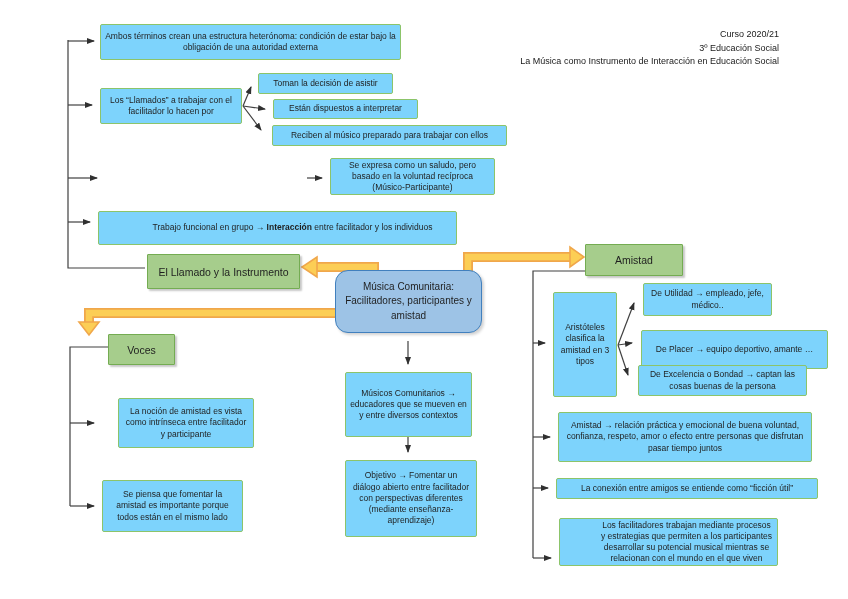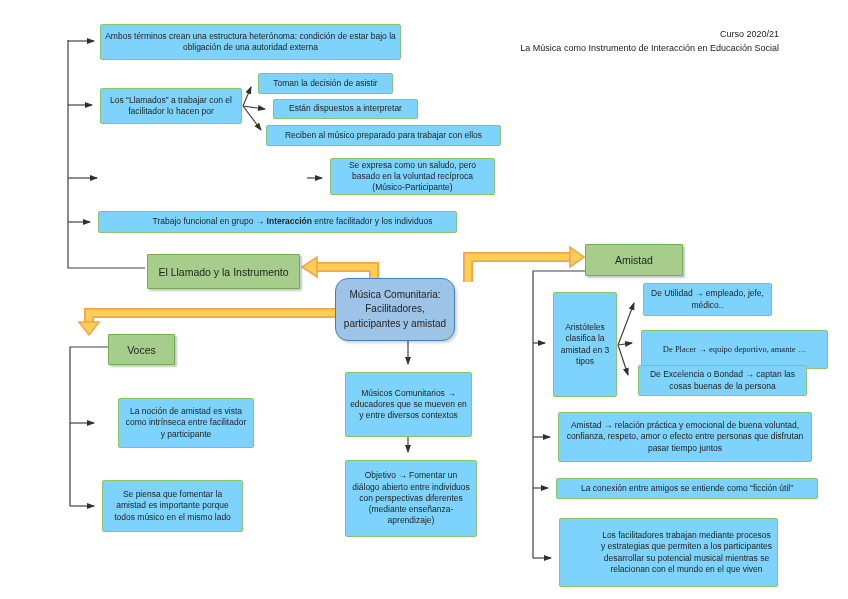--- a/index.html
+++ b/index.html
@@ -26,39 +26,39 @@
   }
   .header{
     position:absolute;z-index:2;top:28px;right:69px;text-align:right;
     font-size:9px;line-height:1.5;color:#1a1a1a;
   }
   
   #n-heteronoma{left:100px;top:24px;width:301px;height:36px;}
   #n-llamados{left:100px;top:88px;width:142px;height:36px;}
   #n-toman{left:258px;top:73px;width:135px;height:21px;}
   #n-dispuestos{left:273px;top:99px;width:145px;height:20px;}
-  #n-reciben{left:266px;top:125px;width:235px;height:21px;}
+  #n-reciben{left:272px;top:125px;width:235px;height:21px;}
   #n-bienvenida{left:105px;top:160px;width:202px;height:37px;}
   #n-saludo{left:330px;top:158px;width:165px;height:37px;}
-  #n-trabajo{left:98px;top:211px;width:359px;height:22px;padding-left:34px;}
+  #n-trabajo{left:98px;top:211px;width:359px;height:34px;padding-left:34px;}
   #n-label-llamado{left:147px;top:254px;width:153px;height:35px;}
-  #n-hub{left:335px;top:278px;width:120px;height:63px;}
+  #n-hub{left:335px;top:270px;width:147px;height:63px;}
   #n-label-voces{left:108px;top:334px;width:67px;height:31px;text-align:center;}
   #n-musicos{left:345px;top:372px;width:127px;height:65px;}
   #n-objetivo{left:345px;top:460px;width:132px;height:77px;}
   #n-nocion{left:102px;top:398px;width:136px;height:50px;margin-left:16px;}
   #n-piensa{left:102px;top:480px;width:141px;height:52px;}
   #n-label-amistad{left:585px;top:244px;width:98px;height:32px;}
   #n-aristoteles{left:553px;top:292px;width:64px;height:105px;justify-content:flex-end;}
   #n-utilidad{left:643px;top:283px;width:129px;height:33px;}
-  #n-placer{left:641px;top:330px;width:187px;height:39px;font-family:Liberation Serif, serif;}
+  #n-placer{left:641px;top:330px;width:187px;height:39px;}
   #n-excelencia{left:638px;top:365px;width:169px;height:31px;}
   #n-amistad-def{left:558px;top:412px;width:254px;height:50px;}
   #n-conexion{left:556px;top:478px;width:262px;height:21px;}
-  #n-facilitadores{left:559px;top:518px;width:219px;height:69px;padding-left:40px;}
+  #n-facilitadores{left:559px;top:518px;width:219px;height:48px;padding-left:40px;}
   b{font-weight:bold;}
 </style>
 </head>
 <body>
 
 <div id="canvas">
 
   <svg id="connectors" viewBox="0 0 848 599" xmlns="http://www.w3.org/2000/svg">
     <defs>
       <marker id="ah" markerWidth="9" markerHeight="8" refX="7" refY="3" orient="auto" markerUnits="userSpaceOnUse">
@@ -109,20 +109,21 @@
 
     <g>
       <path d="M 336 313 H 89 V 322" fill="none" stroke="#f0a74b" stroke-width="10" stroke-linejoin="miter"></path>
       <path d="M 336 313 H 89 V 322" fill="none" stroke="#fcce55" stroke-width="6.4" stroke-linejoin="miter"></path>
       <polygon points="79,322 99,322 89,335" fill="#fcce55" stroke="#f0a74b" stroke-width="1.6"></polygon>
     </g>
   </svg>
 
   <div class="header">
     <div>Curso 2020/21</div>
+    <div>3º Educación Social</div>
     <div>La Música como Instrumento de Interacción en Educación Social</div>
   </div>
 
   <div class="box" id="n-heteronoma">
       <span>Ambos términos crean una estructura heterónoma: condición de estar bajo la obligación de una autoridad externa</span>
     </div>
   <div class="box" id="n-llamados">
       <span>Los “Llamados” a trabajar con el facilitador lo hacen por</span>
     </div>
   <div class="box" id="n-toman">
@@ -152,28 +153,28 @@
     </div>
 
   <div class="hub" id="n-hub">
       <span>Música Comunitaria: Facilitadores, participantes y amistad</span>
     </div>
 
   <div class="box" id="n-musicos">
       <span>Músicos Comunitarios → educadores que se mueven en y entre diversos contextos</span>
     </div>
   <div class="box" id="n-objetivo">
-      <span>Objetivo → Fomentar un diálogo abierto entre individuos con perspectivas diferentes (mediante enseñanza-aprendizaje)</span>
+      <span>Objetivo → Fomentar un diálogo abierto entre facilitador con perspectivas diferentes (mediante enseñanza-aprendizaje)</span>
     </div>
 
   <div class="box" id="n-nocion">
       <span>La noción de amistad es vista como intrínseca entre facilitador y participante</span>
     </div>
   <div class="box" id="n-piensa">
-      <span>Se piensa que fomentar la amistad es importante porque todos músico en el mismo lado</span>
+      <span>Se piensa que fomentar la amistad es importante porque todos están en el mismo lado</span>
     </div>
 
   <div class="box" id="n-aristoteles">
       <span>Aristóteles clasifica la amistad en 3 tipos</span>
     </div>
   <div class="box" id="n-utilidad">
       <span>De Utilidad → empleado, jefe, médico..</span>
     </div>
   <div class="box" id="n-placer">
       <span>De Placer → equipo deportivo, amante …</span>

